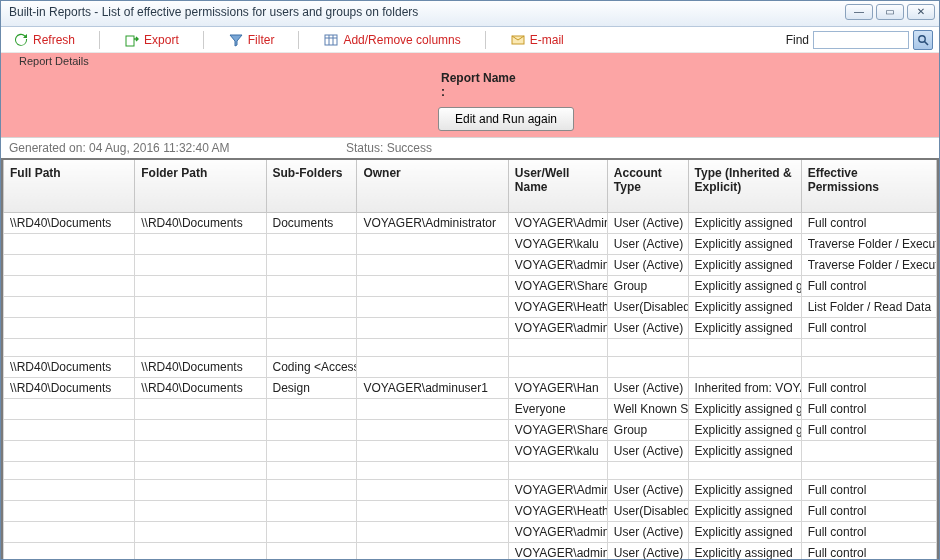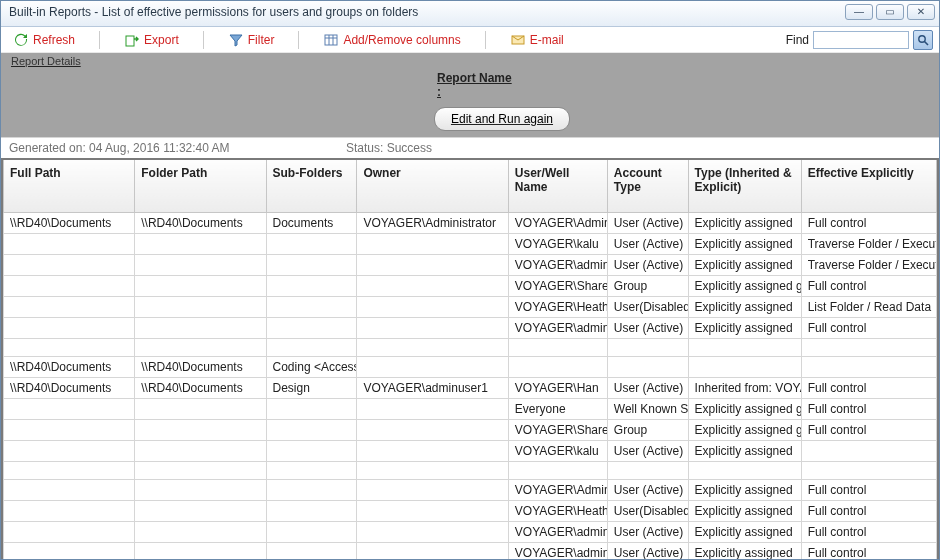--- a/index.html
+++ b/index.html
@@ -30,32 +30,32 @@
   .find-area { margin-left:auto; display:flex; align-items:center; gap:4px; }
   .find-area input {
     width:96px; height:18px; border:1px solid #9db6d2; padding:0 3px; font-size:12px;
   }
   .find-go {
     width:20px; height:20px; border:1px solid #5f86b4; background:linear-gradient(#cfe2f6,#a9c7e8);
     border-radius:2px; display:flex; align-items:center; justify-content:center; cursor:pointer;
   }
   
   .details-hdr {
-    background:#a3a3a3; border-bottom:1px solid #d6d6d6; padding:2px 6px 0 10px;text-decoration:underline;
+    background:#fca5a5; border-bottom:1px solid #d6d6d6; padding:2px 6px 0 18px;
   }
   .details-hdr .rd { font-size:11px; color:#333; }
   .details-row { display:flex; align-items:center; gap:8px; padding:4px 0 6px 0;flex-direction:column; }
   .details-row .lbl { font-weight:bold; font-size:12px; width:90px; padding-left:10px; }
   .rn-box {
     flex:0 0 390px; height:22px; border:1px solid #b8b8b8; background:#fff;
     display:flex; align-items:center; padding:0 6px; color:#333;
   }
   .edit-btn {
     margin-left:60px; height:24px; padding:0 16px; border:1px solid #8a8a8a;
-    background:linear-gradient(#fefefe,#e6e6e6); border-radius:11px; cursor:pointer;
+    background:linear-gradient(#fefefe,#e6e6e6); border-radius:3px; cursor:pointer;
     font-size:12px;
   }
   
   .status-row {
     height:22px; display:flex; align-items:center; padding:0 8px;
     background:#fff; border-bottom:2px solid #7a7a7a; font-size:12px; color:#737373;
   }
   .status-row .seg1 { width:330px; }
   .status-row .seg2 { width:300px;margin-left:7px; }
   .status-row .seg3 { flex:1; }
@@ -193,21 +193,21 @@
     </colgroup>
     <thead>
       <tr id="hdr-row">
           <th>Full Path</th>
           <th>Folder Path</th>
           <th>Sub-Folders</th>
           <th>Owner</th>
           <th>User/Well Name</th>
           <th>Account Type</th>
           <th>Type (Inherited &amp; Explicit)</th>
-          <th>Effective Explicitly</th>
+          <th>Effective Permissions</th>
         </tr>
     </thead>
     <tbody id="tbody">
         <tr>
           <td>\\RD40\Documents</td>
           <td>\\RD40\Documents</td>
           <td>Documents</td>
           <td>VOYAGER\Administrator</td>
           <td>VOYAGER\Administ</td>
           <td>User (Active)</td>

